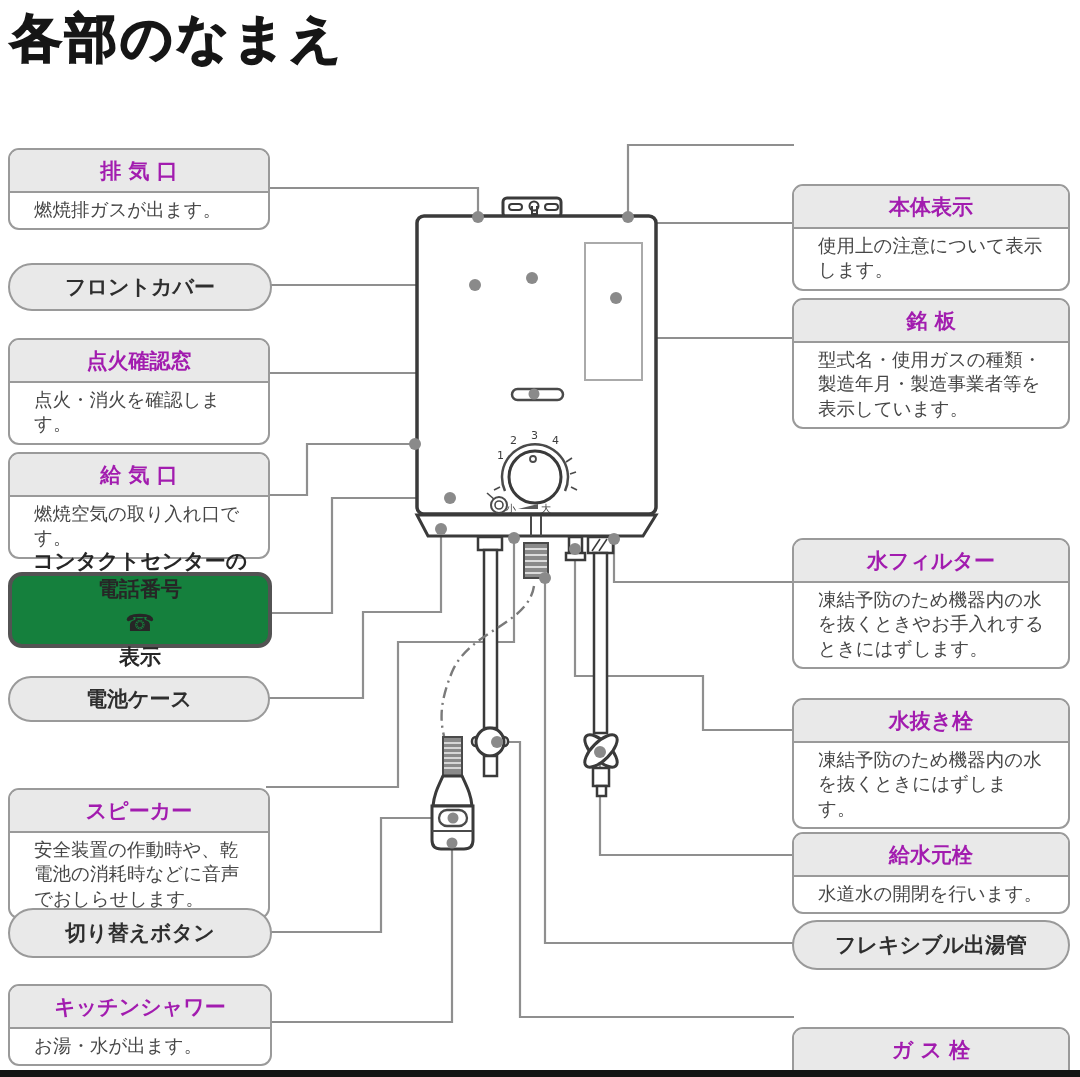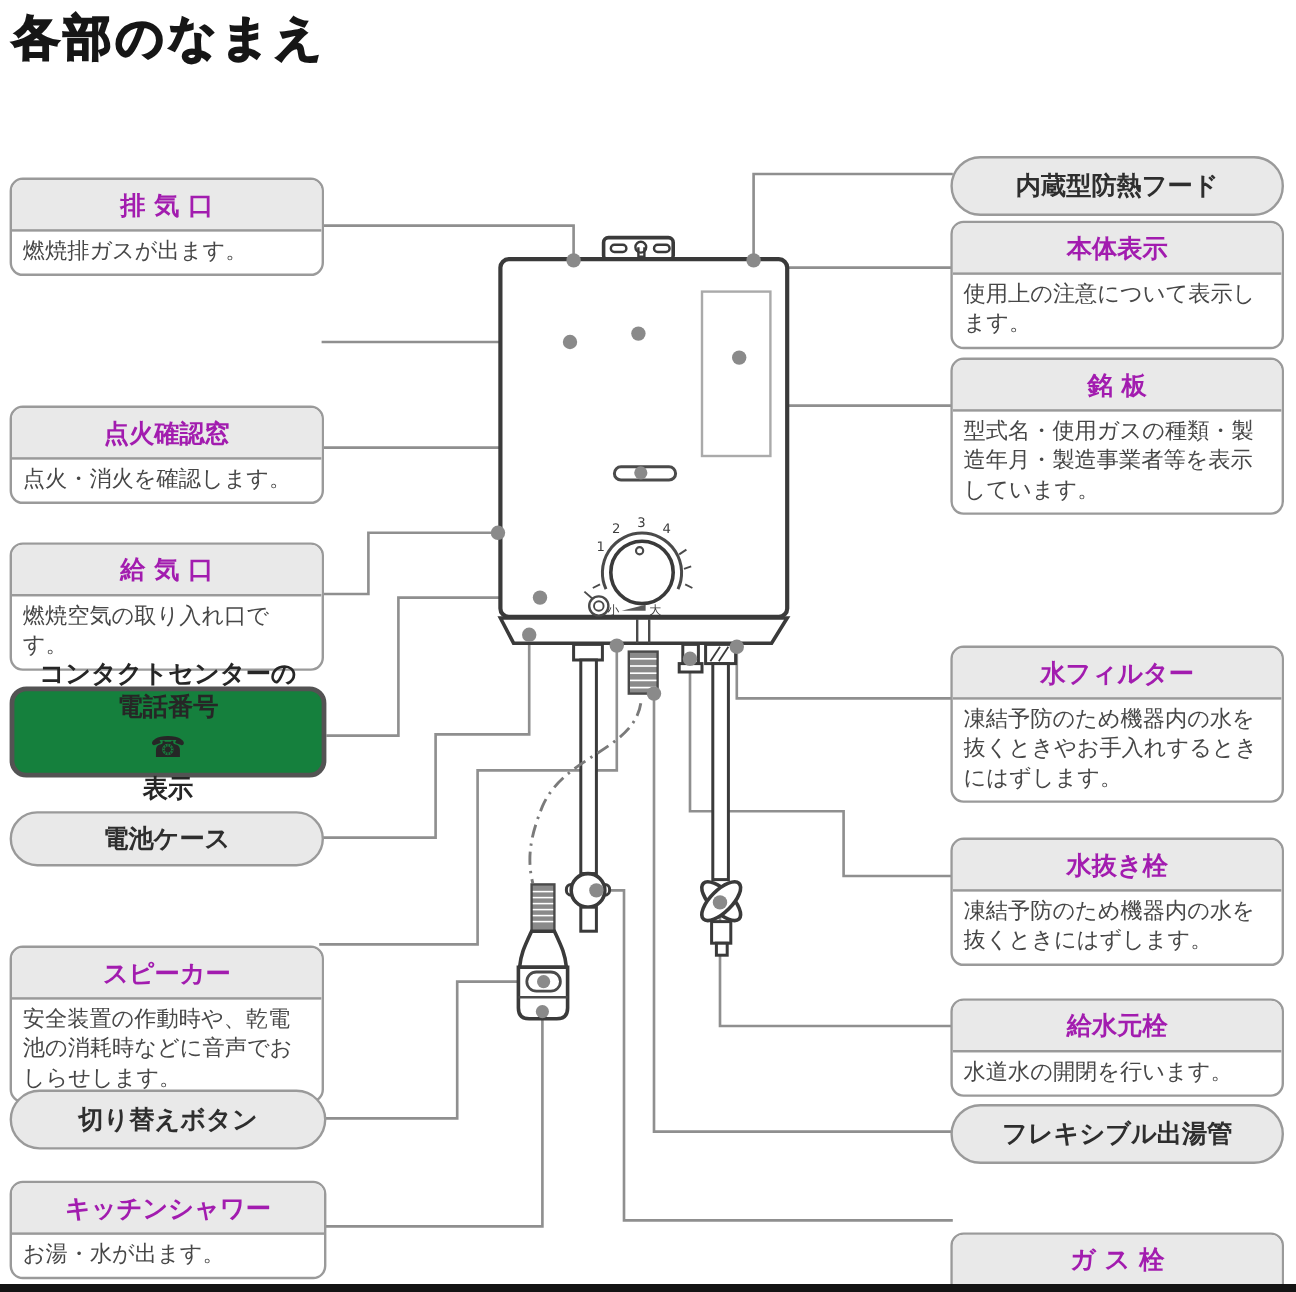--- a/index.html
+++ b/index.html
@@ -1,24 +1,24 @@
 <!DOCTYPE html>
 <html><head>
 <meta charset="utf-8">
 <style>
   html,body{margin:0;padding:0;background:#ffffff;}
   .canvas{position:relative;width:1080px;height:1077px;background:#fff;
           font-family:"DejaVu Sans","Liberation Sans",sans-serif;overflow:hidden;}
-  .page-title{position:absolute;left:10px;top:4px;font-size:40px;font-weight:900;
+  .page-title{position:absolute;left:10px;top:4px;font-size:52px;font-weight:900;
               color:#161616;letter-spacing:3px;-webkit-text-stroke:1.6px #161616;}
   svg.diagram{position:absolute;left:0;top:0;}
   .lbox{position:absolute;border:2px solid #9a9a9a;border-radius:11px;background:#fff;overflow:hidden;}
   .lbox .hd{background:#e9e9e9;border-bottom:2px solid #9a9a9a;text-align:center;
             font-weight:bold;font-size:21px;color:#a21caf;padding:7px 2px 6px;}
-  .lbox .bd{padding:5px 9px 6px;font-size:18.5px;line-height:1.32;color:#474747;}
+  .lbox .bd{padding:5px 24px 6px;font-size:18.5px;line-height:1.32;color:#474747;}
   .pill{position:absolute;border:2px solid #9a9a9a;border-radius:28px;background:#e9e9e9;
         display:flex;align-items:center;justify-content:center;
         font-weight:bold;font-size:21px;color:#2e2e2e;}
   .darkbox{position:absolute;border:4px solid #535353;border-radius:14px;background:#15803d;
            display:flex;flex-direction:column;align-items:center;justify-content:center;
            font-weight:bold;font-size:21px;color:#262626;line-height:1.3;}
   .darkbox .row{display:flex;align-items:center;gap:5px;flex-direction:column;}
   .bottom-edge{position:absolute;left:0;top:1070px;width:1080px;height:7px;background:#141414;}
 </style>
 </head>
@@ -169,20 +169,23 @@
       <circle cx="453" cy="818" r="5.5"></circle>
       <circle cx="452" cy="843" r="5.5"></circle>
     </g>
   </svg>
 
   <div class="lbox" style="left:8px;top:148px;width:258px;">
     <div class="hd">排  気  口</div>
     <div class="bd">燃焼排ガスが出ます。</div>
   </div>
 
+  <div class="pill" style="left:8px;top:263px;width:260px;height:44px;">
+    <span>フロントカバー</span>
+  </div>
 
   <div class="lbox" style="left:8px;top:338px;width:258px;">
     <div class="hd">点火確認窓</div>
     <div class="bd">点火・消火を確認します。</div>
   </div>
 
   <div class="lbox" style="left:8px;top:452px;width:258px;">
     <div class="hd">給  気  口</div>
     <div class="bd">燃焼空気の取り入れ口です。</div>
   </div>
@@ -207,23 +210,20 @@
 
   <div class="pill" style="left:8px;top:908px;width:260px;height:46px;">
     <span>切り替えボタン</span>
   </div>
 
   <div class="lbox" style="left:8px;top:984px;width:260px;">
     <div class="hd">キッチンシャワー</div>
     <div class="bd">お湯・水が出ます。</div>
   </div>
 
-  <div class="pill" style="left:792px;top:130px;width:274px;height:46px;">
-    <span>内蔵型防熱フード</span>
-  </div>
 
   <div class="lbox" style="left:792px;top:184px;width:274px;">
     <div class="hd">本体表示</div>
     <div class="bd">使用上の注意について表示します。</div>
   </div>
 
   <div class="lbox" style="left:792px;top:298px;width:274px;">
     <div class="hd">銘  板</div>
     <div class="bd">型式名・使用ガスの種類・製造年月・製造事業者等を表示しています。</div>
   </div>

